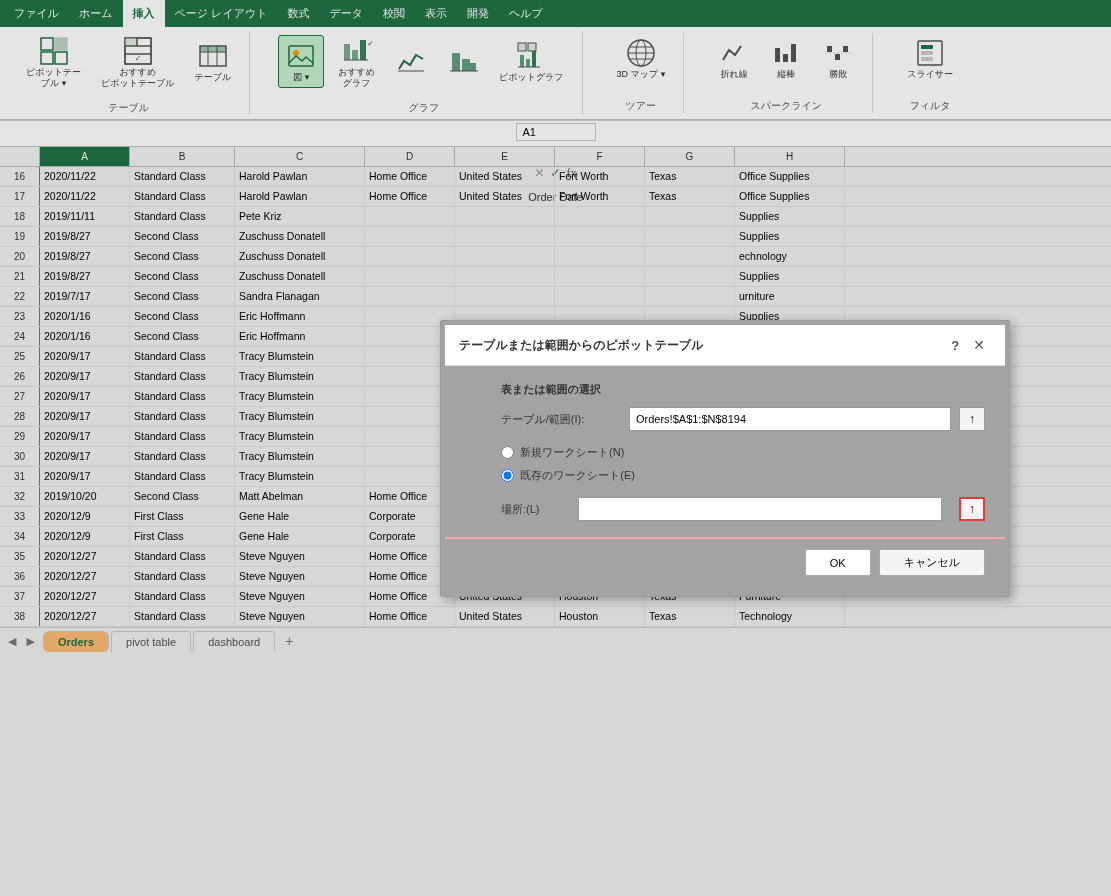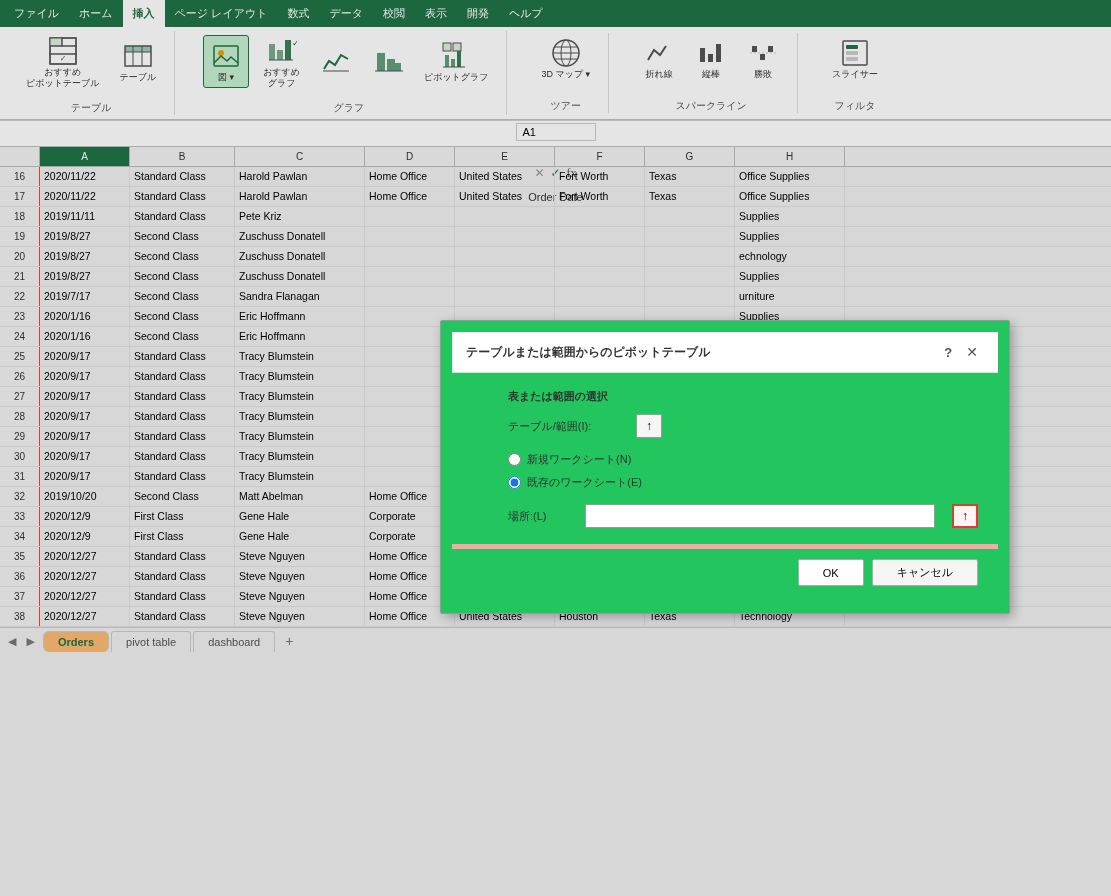--- a/index.html
+++ b/index.html
@@ -53,38 +53,38 @@
     
     .sheet-tabs { display: flex; align-items: center; background: #f0f0f0; border-top: 1px solid #ccc; height: 28px; padding: 0 4px; gap: 0; }
     .sheet-tab-nav { display: flex; gap: 2px; margin-right: 4px; color: #777; }
     .sheet-tab-nav span { cursor: pointer; padding: 2px 4px; font-size: 11px; }
     .sheet-tab { padding: 4px 14px; font-size: 11px; cursor: pointer; border: 1px solid #ccc; border-bottom: none; background: #f0f0f0; color: #555; border-radius: 3px 3px 0 0; margin-right: 2px; }
     .sheet-tab.active { background: #fdba74; color: #217346; font-weight: bold; border-color: #ccc; border-radius: 6px; }
     .sheet-tab-add { padding: 2px 8px; font-size: 14px; cursor: pointer; color: #777; }
 
     
     .dialog-overlay { position: fixed; top: 0; left: 0; width: 100%; height: 100%; background: rgba(0,0,0,0.1); display: flex; align-items: center; justify-content: center; z-index: 100; }
-    .dialog { background: #22c55e; border: 1px solid #999; box-shadow: 3px 3px 12px rgba(0,0,0,0.3); width: 570px; padding: 11px; border-radius: 2px; position: absolute; top: 320px; left: 440px; }
+    .dialog { background: #a3a3a3; border: 1px solid #999; box-shadow: 3px 3px 12px rgba(0,0,0,0.3); width: 570px; padding: 4px; border-radius: 2px; position: absolute; top: 320px; left: 440px; }
     .dialog-title { background: #fff; padding: 10px 14px; font-size: 12px; font-weight: bold; color: #333; border-bottom: 1px solid #ddd; display: flex; justify-content: space-between; align-items: center; }
     .dialog-close { cursor: pointer; font-size: 14px; color: #555; border: none; background: none; padding: 2px 6px; }
     .dialog-body { padding: 16px 20px; margin-left: 36px; }
     .dialog-section-label { font-size: 11px; font-weight: bold; color: #333; margin-bottom: 10px; }
     .dialog-field { display: flex; align-items: center; margin-bottom: 14px; gap: 8px; }
     .dialog-field-label { font-size: 11px; color: #333; width: 120px; min-width: 120px; }
     .dialog-input { flex: 1; border: 1px solid #999; padding: 3px 6px; font-size: 11px; height: 24px; }
     .dialog-input-btn { width: 26px; height: 24px; border: 1px solid #999; background: #f5f5f5; cursor: pointer; display: flex; align-items: center; justify-content: center; font-size: 12px; }
     .dialog-input-btn.highlight { border: 2px solid #e53935; background: #fff3f3; }
     .dialog-section-label2 { font-size: 11px; font-weight: bold; color: #333; margin-bottom: 10px; }
     .dialog-radio-group { display: flex; flex-direction: column; gap: 8px; margin-bottom: 14px; }
     .dialog-radio { display: flex; align-items: center; gap: 6px; font-size: 11px; color: #333; }
     .dialog-radio input[type=radio] { accent-color: #1a73e8; }
     .dialog-location-row { display: flex; align-items: center; gap: 17px; }
     .dialog-location-label { font-size: 11px; color: #333; width: 60px; }
     .dialog-location-input { flex: 1; border: 1px solid #999; padding: 3px 6px; font-size: 11px; height: 24px; }
-    .dialog-footer { display: flex; justify-content: flex-end; gap: 8px; padding: 10px 20px 16px; border-top: 5px solid #fca5a5; }
+    .dialog-footer { display: flex; justify-content: flex-end; gap: 8px; padding: 10px 20px 16px; border-top: 2px solid #fca5a5; }
     .dialog-btn { padding: 5px 24px; font-size: 11px; cursor: pointer; border: 1px solid #aaa; background: #f5f5f5; border-radius: 2px; }
     .dialog-btn.primary { background: #fff; font-weight: normal; }
   </style>
 </head>
 <body>
 
 <div class="ribbon">
   <div class="ribbon-tabs">
     <div class="ribbon-tab">ファイル</div>
     <div class="ribbon-tab">ホーム</div>
@@ -97,20 +97,32 @@
     <div class="ribbon-tab">開発</div>
     <div class="ribbon-tab">ヘルプ</div>
   </div>
   <div class="ribbon-content">
 
     <div class="ribbon-group">
       <div class="ribbon-items">
         <div class="ribbon-item">
           <div class="ribbon-icon">
             <svg width="30" height="30" viewBox="0 0 30 30">
+                <rect x="2" y="2" width="12" height="12" fill="none" stroke="#217346" stroke-width="1.5"></rect>
+                <rect x="16" y="2" width="12" height="12" fill="#217346" opacity="0.3" stroke="#217346" stroke-width="1.5"></rect>
+                <rect x="2" y="16" width="12" height="12" fill="none" stroke="#217346" stroke-width="1.5"></rect>
+                <rect x="16" y="16" width="12" height="12" fill="none" stroke="#217346" stroke-width="1.5"></rect>
+              </svg>
+          </div>
+          <div class="ribbon-item-label" style="white-space:pre-line">ピボットテー
+ブル ▾</div>
+        </div>
+        <div class="ribbon-item">
+          <div class="ribbon-icon">
+            <svg width="30" height="30" viewBox="0 0 30 30">
                 <rect x="2" y="2" width="26" height="26" fill="none" stroke="#555" stroke-width="1.5"></rect>
                 <rect x="2" y="2" width="12" height="8" fill="#ddeedd" stroke="#555" stroke-width="1"></rect>
                 <rect x="14" y="2" width="14" height="8" fill="none" stroke="#555" stroke-width="1"></rect>
                 <rect x="2" y="10" width="26" height="8" fill="none" stroke="#555" stroke-width="1"></rect>
                 <rect x="2" y="18" width="26" height="10" fill="none" stroke="#555" stroke-width="1"></rect>
                 <text x="15" y="25" font-size="8" fill="#555" text-anchor="middle">✓</text>
               </svg>
           </div>
           <div class="ribbon-item-label" style="white-space:pre-line">おすすめ
 ピボットテーブル</div>
@@ -570,20 +582,21 @@
       <span>テーブルまたは範囲からのピボットテーブル</span>
       <div style="display:flex;gap:8px;align-items:center;">
         <span style="cursor:pointer;font-size:13px;color:#555;">?</span>
         <button class="dialog-close">✕</button>
       </div>
     </div>
     <div class="dialog-body">
       <div class="dialog-section-label">表または範囲の選択</div>
       <div class="dialog-field">
         <label class="dialog-field-label">テーブル/範囲(I):</label>
+        <input class="dialog-input" type="text" value="Orders!$A$1:$N$8194" style="">
         <button class="dialog-input-btn">↑</button>
       </div>
       <div class="dialog-radio-group">
         <label class="dialog-radio">
           <input type="radio" name="placement" value="new" style="">
           <span>新規ワークシート(N)</span>
         </label>
         <label class="dialog-radio">
           <input type="radio" name="placement" value="existing" checked="" style="">
           <span>既存のワークシート(E)</span>

